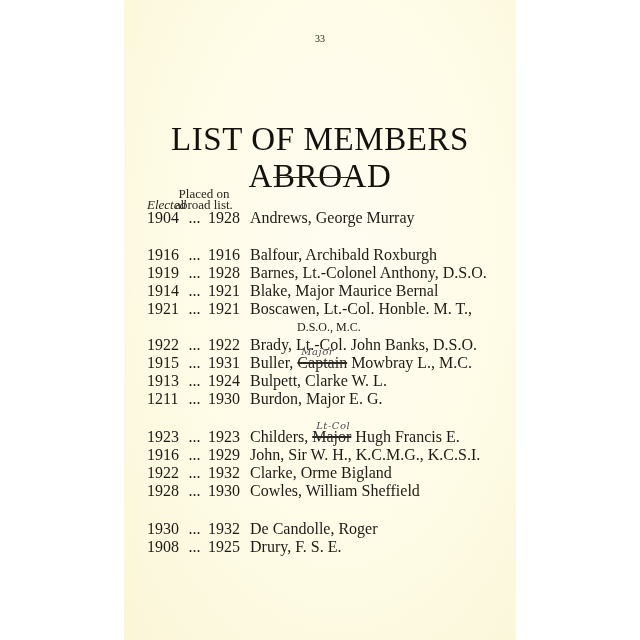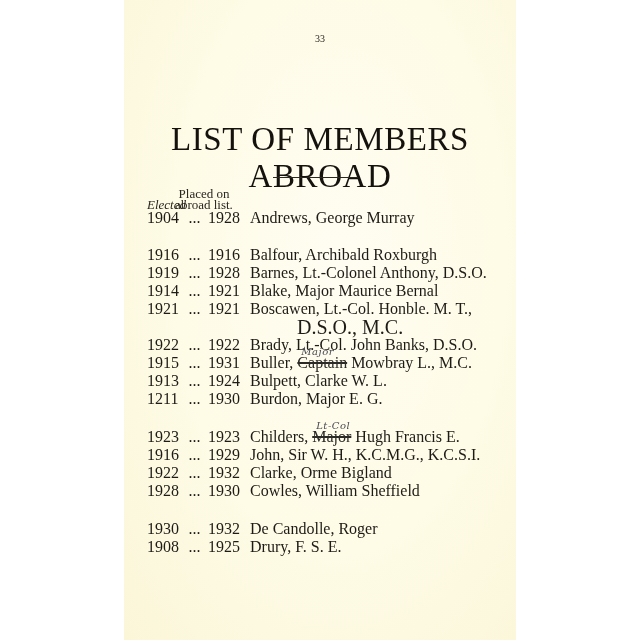--- a/index.html
+++ b/index.html
@@ -68,21 +68,21 @@
       white-space: nowrap;
       height: 18px;
     }
     .row .elected { display: inline-block; width: 34px; }
     .row .dots { display: inline-block; width: 27px; text-align: center; }
     .row .placed { display: inline-block; width: 35px; }
     .row .name { position: absolute; left: 103px; top: 0; }
     .cont {
       position: absolute;
       left: 173px;
-      font-size: 20px;
+      font-size: 12px;
       line-height: 18px;
       white-space: nowrap;
     }
     .strike {
       position: relative;
       text-decoration: line-through;
       text-decoration-thickness: 1.6px;
       color: #2c2a26;
     }
     .hand {

